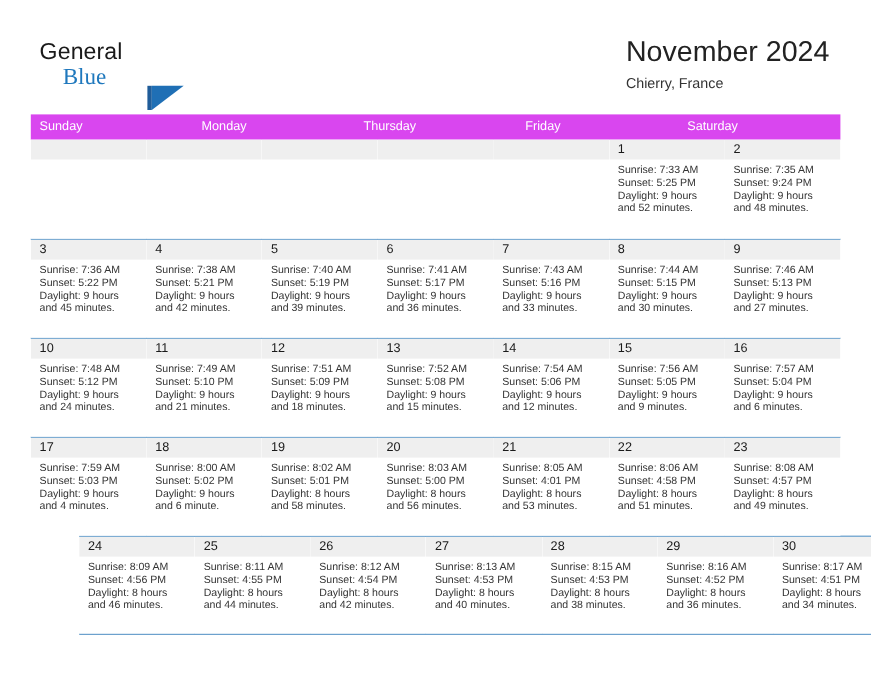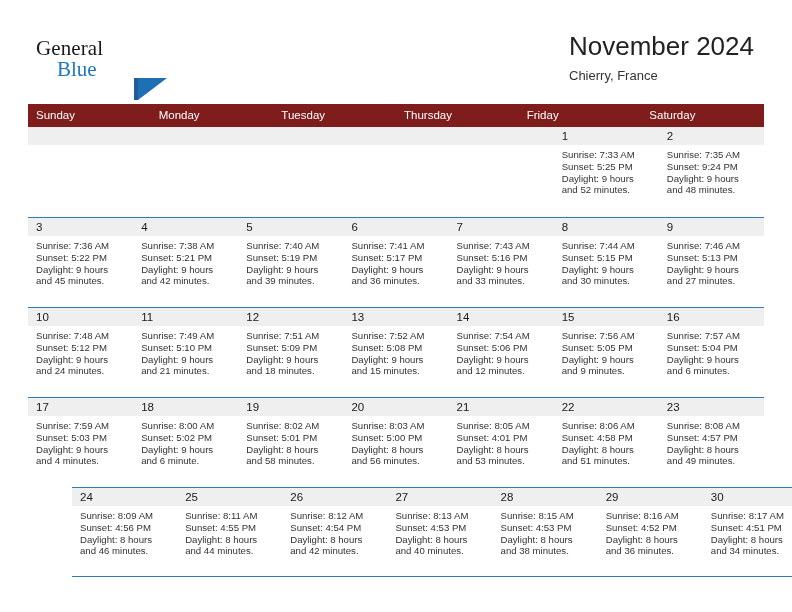--- a/index.html
+++ b/index.html
@@ -38,21 +38,21 @@
     width: 200px;
     height: 56px;
   }
   .brand-line1 {
     position: absolute;
     left: 0;
     top: 0;
     font-size: 21px;
     letter-spacing: 0.1px;
     color: #1a1a1a;
-    font-family: Liberation Serif, serif;
+    font-family: Liberation Sans, sans-serif;
     font-weight: 400;
   }
   .brand-line2 {
     position: absolute;
     left: 21px;
     top: 21px;
     font-size: 21px;
     color: #1f78bd;
     font-family: Liberation Serif, serif;
     font-weight: 400;
@@ -110,21 +110,21 @@
     position: absolute;
     left: 28px;
     top: 104px;
     width: 736px;
   }
 
   .dow-row {
     display: flex;
     width: 736px;
     height: 23px;
-    background: #7f1d1d;
+    background: #d946ef;
   }
   .dow-cell {
     flex: 1 1 0;
     box-sizing: border-box;
     padding: 4px 0 0 8px;
     font-size: 11.5px;
     color: #ffffff;
     font-family: "Liberation Sans", sans-serif;
     line-height: 15px;
     white-space: nowrap;
@@ -197,21 +197,20 @@
       <div class="cal-subtitle">Chierry, France</div>
     </div>
 
   </div>
 
   <div class="calendar">
 
     <div class="dow-row">
       <div class="dow-cell">Sunday</div>
       <div class="dow-cell">Monday</div>
-      <div class="dow-cell">Tuesday</div>
       <div class="dow-cell">Thursday</div>
       <div class="dow-cell">Friday</div>
       <div class="dow-cell">Saturday</div>
     </div>
 
     <div class="week-row first">
       <div class="day-cell empty">
         <div class="day-num-band"></div>
         <div class="day-body">
           <div></div>

